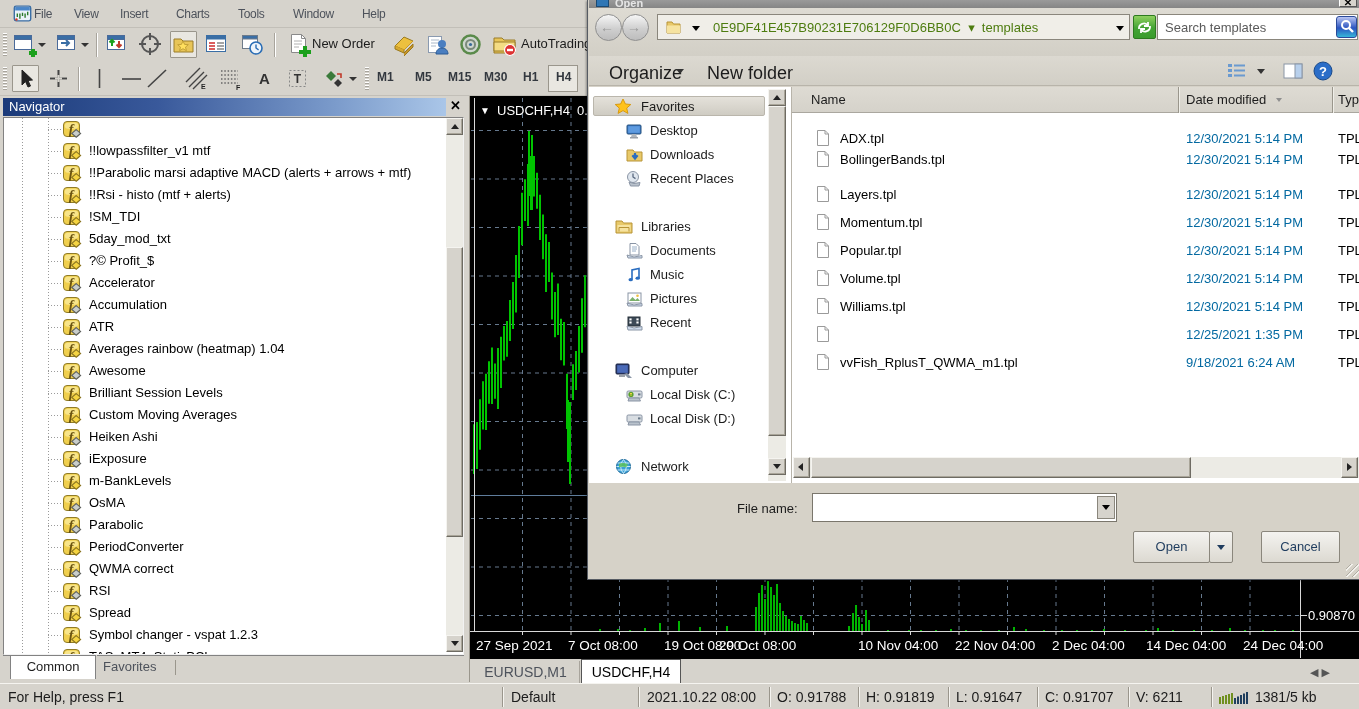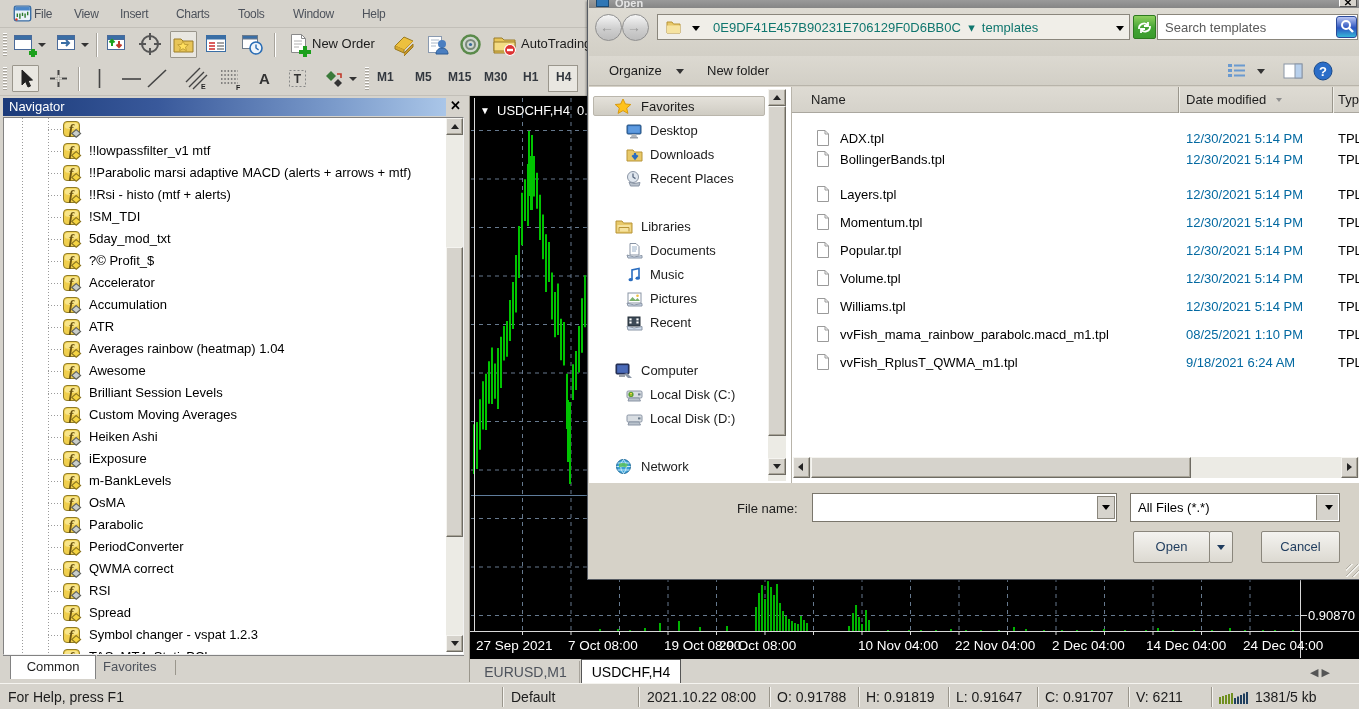--- a/index.html
+++ b/index.html
@@ -51,27 +51,27 @@
 #dlg{left:587px;top:0;width:772px;height:580px;background:#d6d2c8;border-left:1px solid #565b63;border-bottom:1px solid #565b63;box-shadow:-1px 1px 2px rgba(0,0,0,.35)}
 #dlgtitle{position:absolute;left:1px;top:0;width:770px;height:8px;background:linear-gradient(180deg,#9a9a9a,#858585);overflow:hidden}
 #dlgtitle .otext{position:absolute;left:26px;top:-3px;color:#e6e6e6;font-size:11px;font-weight:bold}
 #dlgicon{position:absolute;left:7px;top:0;width:13px;height:7px;background:#2f76b5;border:1px solid #1a4a74;border-top:none}
 #dlgx{position:absolute;left:751px;top:0;width:18px;height:7px;background:#d6d3cc;border-left:1px solid #fff;border-right:1px solid #555;border-bottom:1px solid #555;color:#000;font-size:10px;line-height:5px;text-align:center;font-weight:bold}
 #addrrow{position:absolute;left:1px;top:8px;width:770px;height:48px;background:linear-gradient(180deg,#dedbd3,#d2cfc6)}
 #navbtns{position:absolute;left:6px;top:6px;width:56px;height:28px}
 .circ{position:absolute;top:0;width:27px;height:27px;border-radius:50%;background:linear-gradient(180deg,#f6f6f6,#cfcfcf 55%,#bdbdbd);border:1px solid #8f8f8f}
 .circ span{position:absolute;left:4px;top:4px;font-size:14px;color:#9a9a9a;font-weight:bold}
 #addrbar{position:absolute;left:68px;top:6px;width:473px;height:26px;background:#f0eee8;border:1px solid #8a867c}
-#addrbar .ptext{position:absolute;left:55px;top:5px;font-size:13px;color:#0f766e;white-space:nowrap}
+#addrbar .ptext{position:absolute;left:55px;top:5px;font-size:13px;color:#4d7c0f;white-space:nowrap}
 #refresh{position:absolute;left:544px;top:7px;width:23px;height:24px;background:linear-gradient(180deg,#8ed05e,#44a335 55%,#3a9c2c);border:1px solid #2d7a1f;border-radius:2px}
 #search{position:absolute;left:568px;top:6px;width:201px;height:26px;background:#fff;border:1px solid #8a867c}
 #search .stext{position:absolute;left:7px;top:5px;font-size:13px;color:#5a5a5a}
 #mag{position:absolute;left:178px;top:1px;width:21px;height:22px;border-radius:3px;background:linear-gradient(180deg,#b9c5f2,#2b54c0 55%,#37b6d9);border:1px solid #2a4a9a}
 #cmdrow{position:absolute;left:1px;top:56px;width:770px;height:30px;background:linear-gradient(180deg,#dcd9d1,#d2cfc6);border-bottom:1px solid #b8b4aa}
-.cmdtxt{position:absolute;top:7px;font-size:13px;color:#1c1c1c}
+.cmdtxt{position:absolute;top:7px;font-size:18px;color:#1c1c1c}
 #browse{position:absolute;left:1px;top:87px;width:770px;height:396px;background:#fff}
 .sitem{position:absolute;font-size:13px;color:#1c1c1c;white-space:nowrap}
 .sico{position:absolute;width:18px;height:18px}
 #favsel{position:absolute;left:4px;top:9px;width:172px;height:20px;background:linear-gradient(180deg,#e4e1da,#cfccc3);border:1px solid #bab6ac;border-radius:2px}
 
 #flist{position:absolute;left:202px;top:0;width:568px;height:396px;background:#fff;border-left:1px solid #b8b4aa}
 #fhdr{position:absolute;left:0;top:0px;width:568px;height:26px;background:linear-gradient(180deg,#dedbd3,#d5d2ca);border-bottom:1px solid #aaa79f}
 .hcol{position:absolute;top:5px;font-size:13px;color:#1c1c1c}
 .hsep{position:absolute;top:0px;width:1px;height:26px;background:#9a968c;box-shadow:1px 0 0 #f0efe9}
 .frow{position:absolute;left:0;width:568px;height:28px}
@@ -768,22 +768,21 @@
             </svg></span>
           <span class="fname">Williams.tpl</span>
           <span class="fdate">12/30/2021 5:14 PM</span>
           <span class="ftype">TPL File</span>
         </div>
 <div class="frow" style="top:233px">
           <span class="pic"><svg width="14" height="16" viewBox="0 0 14 16">
               <path d="M1.5 .5 H9 L12.5 4 V15.5 H1.5 Z" fill="#fff" stroke="#9a9a9a"></path>
               <path d="M9 .5 V4 H12.5" fill="none" stroke="#9a9a9a"></path>
             </svg></span>
-          <span class="fname">vvFish_mama_rainbow_parabolc.macd_m1.tpl</span>
-          <span class="fdate">08/25/2021 1:10 PM</span>
+          <span class="fdate">12/25/2021 1:35 PM</span>
           <span class="ftype">TPL File</span>
         </div>
 <div class="frow" style="top:261px">
           <span class="pic"><svg width="14" height="16" viewBox="0 0 14 16">
               <path d="M1.5 .5 H9 L12.5 4 V15.5 H1.5 Z" fill="#fff" stroke="#9a9a9a"></path>
               <path d="M9 .5 V4 H12.5" fill="none" stroke="#9a9a9a"></path>
             </svg></span>
           <span class="fname">vvFish_RplusT_QWMA_m1.tpl</span>
           <span class="fdate">9/18/2021 6:24 AM</span>
           <span class="ftype">TPL File</span>
@@ -794,19 +793,18 @@
   <div class="sbthumb" style="left:19px;top:370px;width:380px;height:21px"></div>
   <div class="sbbtn" style="left:549px;top:370px;width:17px;height:21px"></div>
   <div class="arr" style="left:555px;top:376px;border-top:4px solid transparent;border-bottom:4px solid transparent;border-left:5px solid #222"></div>
  </div>
 </div>
 <div id="fnlbl">File name:</div>
 <div id="fninput">
       <div id="fndrop"></div>
       <div class="darr" style="left:289px;top:11px"></div>
     </div>
-<div id="ftsel">All Files (*.*)<div style="position:absolute;right:1px;top:1px;width:22px;height:25px;background:#d6d3cc;border-left:1px solid #8a867c"></div><div class="darr" style="right:6px;top:11px"></div></div>
 <div class="cbtn" style="left:545px;top:531px;width:77px;height:32px">Open</div>
 <div class="cbtn" style="left:621px;top:531px;width:24px;height:32px">
       <div class="darr" style="left:7px;top:13px;border-top-color:#1f3c5e"></div>
     </div>
 <div class="cbtn" style="left:673px;top:531px;width:79px;height:32px">Cancel</div>
 <div id="grip"></div>
 </div>
 </body></html>

